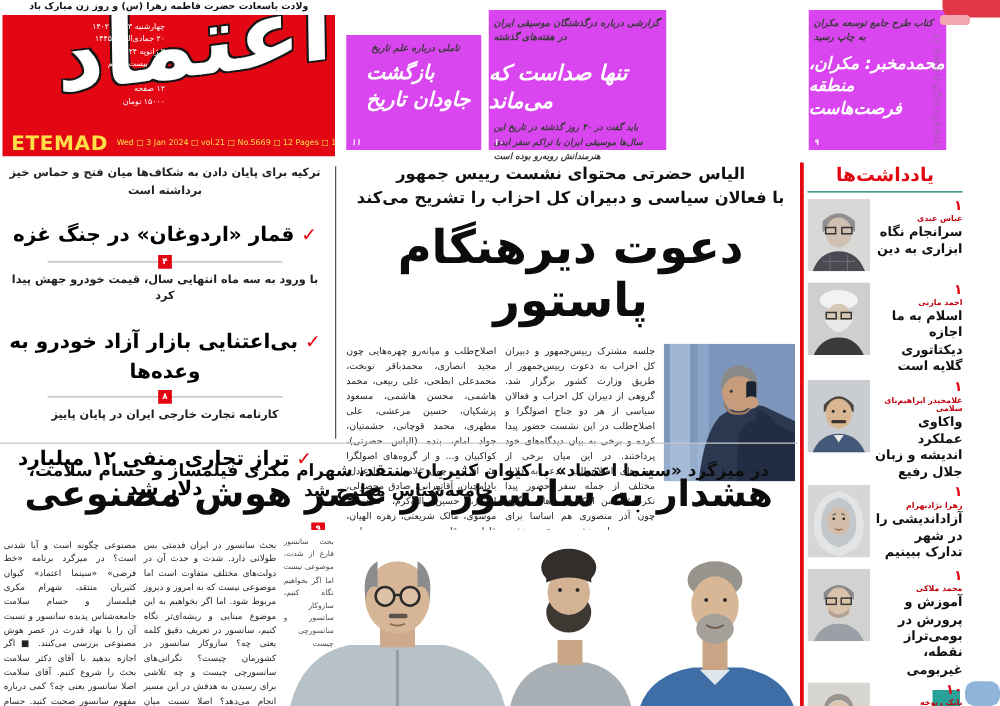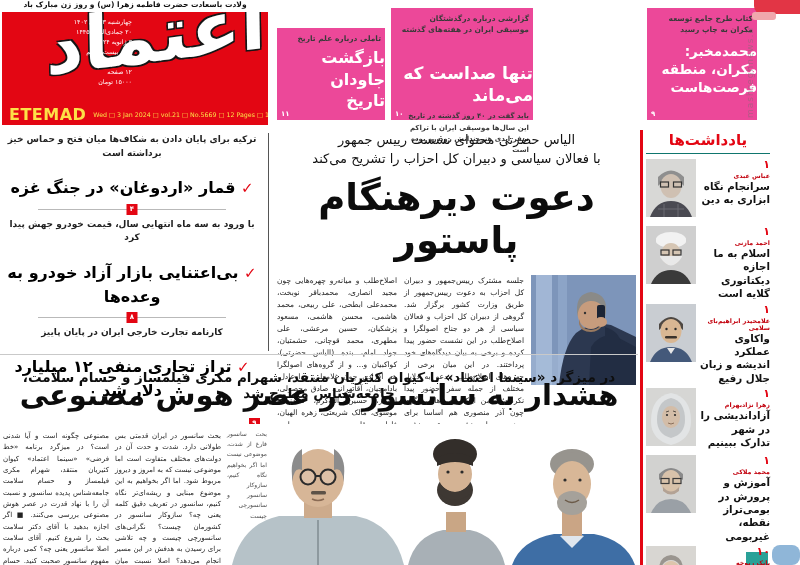--- a/index.html
+++ b/index.html
@@ -15,29 +15,29 @@
            transform:rotate(-7deg) skewX(-6deg);letter-spacing:-3px;line-height:1;
            text-shadow:-1.5px -1.5px 0 #161616,1.5px -1.5px 0 #161616,-1.5px 1.5px 0 #161616,1.5px 1.5px 0 #161616;}
   .dates{position:absolute;left:54px;top:5px;width:76px;color:#fff;font-size:6.3px;line-height:1.6;
          text-align:right;direction:rtl;}
   .strip{position:absolute;left:0;right:0;bottom:0;height:21px;display:flex;align-items:center;
          direction:ltr;padding:0 7px;gap:7px;color:#fde047;}
   .logo-en{font-size:16px;font-weight:bold;letter-spacing:.5px;}
   .info-en{font-size:6.3px;white-space:nowrap;}
 
   
-  .gbox{background:#ec4899;text-align:right;padding-top:5px;box-sizing:border-box;}
+  .gbox{background:#d946ef;text-align:left;padding-top:5px;box-sizing:border-box;font-style:italic;}
   .gbox .k{font-size:7.5px;font-weight:bold;color:#3a3a3a;line-height:1.5;padding:0 4px;}
   .gbox .t{color:#fff;font-weight:bold;line-height:1.35;margin-top:3px;}
   .gbox .s{font-size:7px;font-weight:bold;color:#3a3a3a;line-height:1.6;margin-top:4px;padding:0 4px;}
   .gbox .pg{position:absolute;left:4px;bottom:2px;color:#fff;font-size:7px;font-weight:bold;}
   .box1{left:277px;top:28px;width:108px;height:92px;padding-left:16px;}
   .box1 .t{font-size:16px;}
   .box2{left:391px;top:8px;width:142px;height:112px;}
-  .box2 .t{font-size:17px;margin-top:26px;}
+  .box2 .t{font-size:17px;margin-top:12px;}
   .box3{left:647px;top:8px;width:110px;height:112px;}
   .box3 .t{font-size:13.5px;margin-top:6px;}
 
   
   .wm-text{left:745px;top:14px;height:104px;writing-mode:vertical-rl;transform:rotate(180deg);
            font-size:9px;color:rgba(110,110,110,.45);letter-spacing:1px;direction:ltr;}
   .corner-red{right:0;top:0;width:46px;height:14px;background:#e23545;border-radius:0 0 0 8px;}
   .corner-red2{right:24px;top:12px;width:24px;height:8px;background:#f0a7ad;border-radius:3px;}
   .deco-teal{left:746px;top:552px;width:22px;height:13px;background:#2aa198;}
   .deco-blue{left:772px;top:545px;width:28px;height:20px;background:#8fb6d8;border-radius:8px;}
@@ -50,21 +50,21 @@
   .st-div{position:relative;border-top:1px solid #b9b9b9;margin:9px 34px 8px 34px;}
   .pgbox{background:#e30613;color:#fff;font-size:7px;font-weight:bold;width:11px;height:11px;
          line-height:11px;text-align:center;display:inline-block;}
   .st-div .pgbox{position:absolute;right:50%;top:-6px;transform:translateX(50%);}
   .last-pg{margin:8px 0 0 0;text-align:right;}
   .vline1{left:268px;top:133px;width:1px;height:218px;background:#555;}
   .vline-red{left:640px;top:130px;width:3px;height:435px;background:#e30613;}
 
   
   .main{left:277px;top:131px;width:359px;}
-  .main-k{text-align:center;font-size:13px;font-weight:normal;color:#111;line-height:1.45;}
+  .main-k{text-align:center;font-size:13px;font-weight:bold;color:#111;line-height:1.45;}
   .main-t{text-align:center;font-size:37px;font-weight:bold;color:#0c0c0c;margin-top:7px;letter-spacing:-1px;}
   .main-body{display:flex;margin-top:13px;gap:7px;}
   .mphoto{width:105px;height:110px;flex:0 0 105px;}
   .bcol{flex:1;font-size:7.5px;line-height:1.6;text-align:justify;color:#222;}
   .readmore{color:#e30613;font-weight:bold;}
   .hr1{left:0;top:354px;width:638px;height:1px;background:#c9c9c9;}
 
   
   .rt-k{left:0;top:357px;width:638px;text-align:center;font-size:13.5px;font-weight:bold;color:#0e0e0e;margin-top:12px;}
   .rt-t{left:0;top:378px;width:638px;text-align:center;font-size:29px;font-weight:bold;color:#0c0c0c;}

